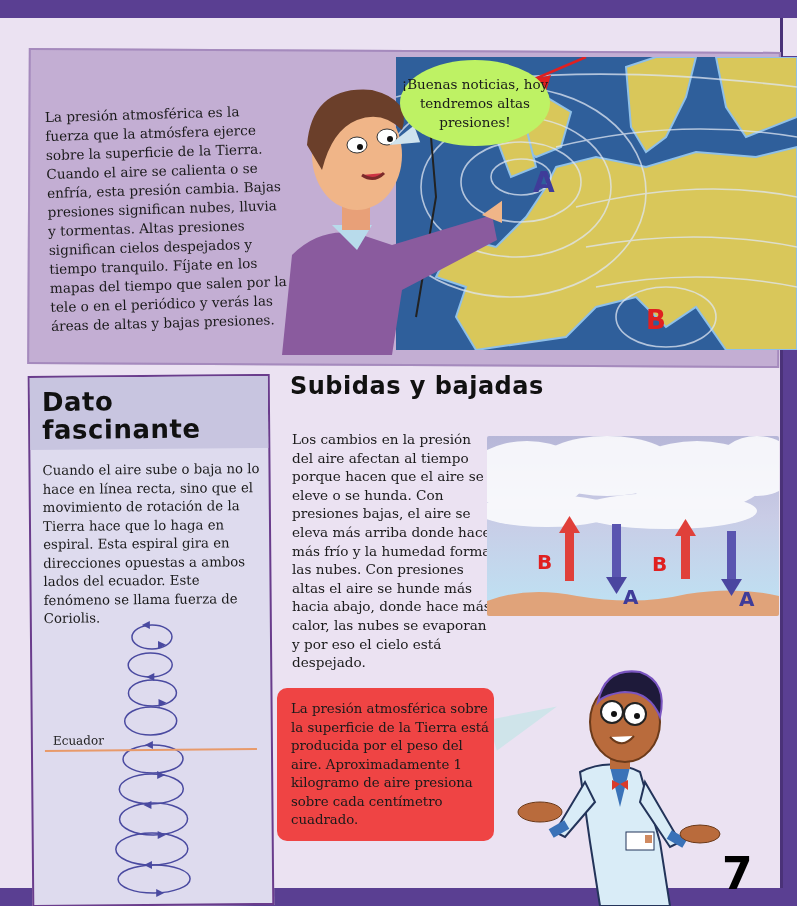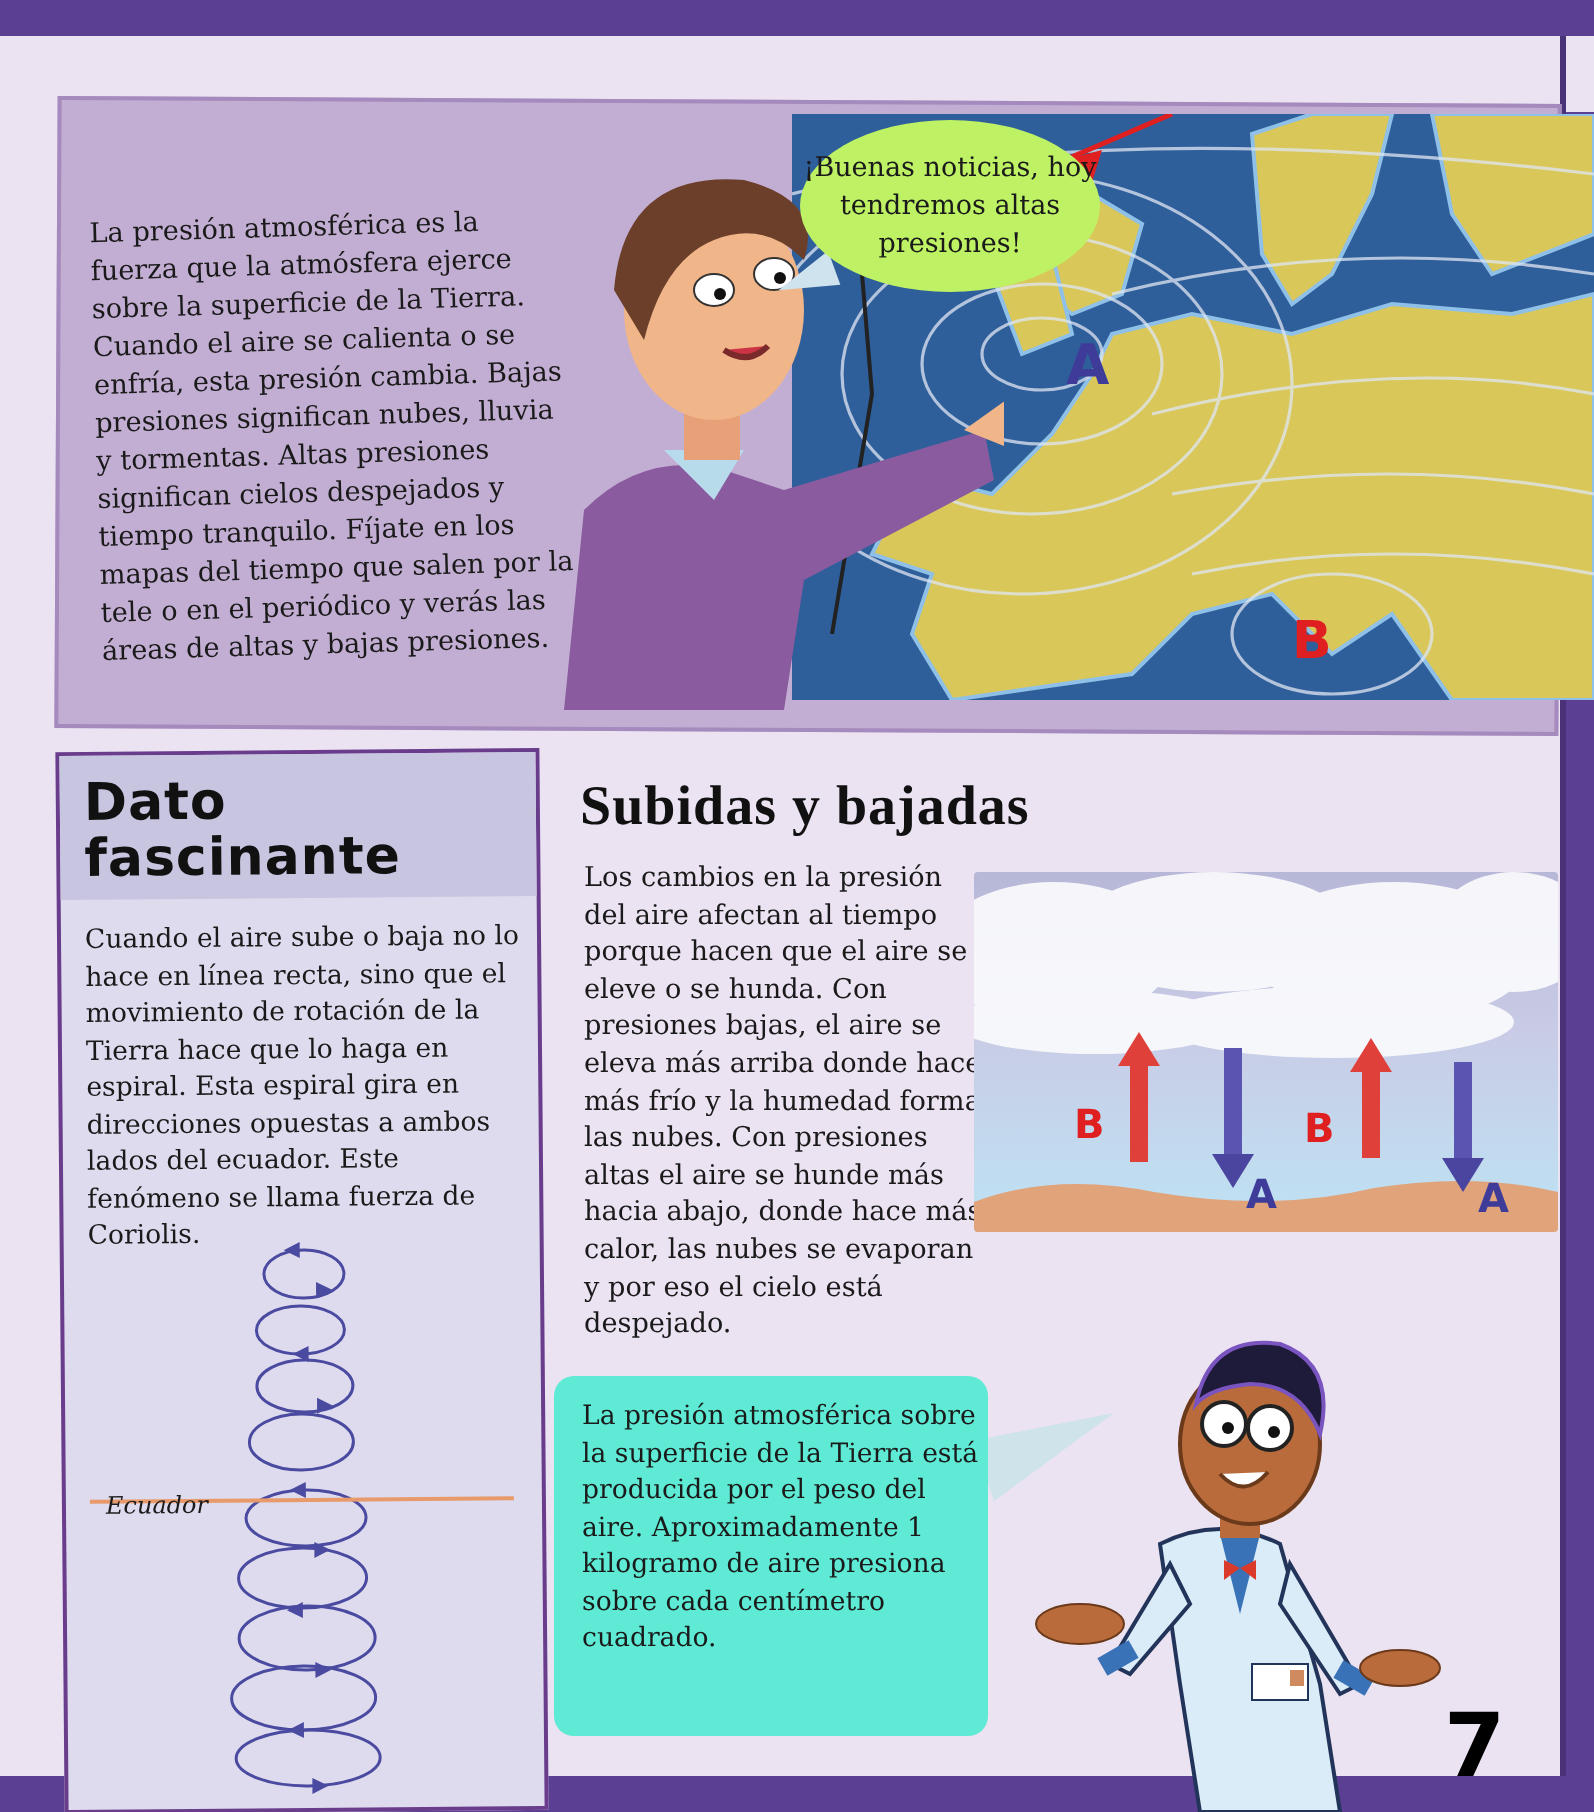--- a/index.html
+++ b/index.html
@@ -26,31 +26,31 @@
   .bubble1 { position: absolute; left: 400px; top: 60px; width: 150px; height: 86px; background: #bef264; border-radius: 50%; display:flex; align-items:center; justify-content:center; text-align:center; }
   .bubble1 span { font-size: 13.5px; line-height: 19px; color: #1a1a1a; }
   .bubble1-tail { position: absolute; left: 388px; top: 130px; width: 0; height: 0; border-top: 10px solid transparent; border-bottom: 8px solid transparent; border-right: 30px solid #cfe3ee; transform: rotate(-20deg); }
 
   
   .dato { position: absolute; left: 30px; top: 375px; width: 242px; height: 531px; background: #dedbee; border: 2px solid #6a3c8c; transform: rotate(-0.5deg); }
   .dato-head { position: absolute; left: 0; top: 0; width: 100%; height: 72px; background: #c8c5e0; }
   .dato .heading { position: absolute; left: 12px; top: 10px; font-size: 26px; line-height: 28px; }
   .dato .body-text { position: absolute; left: 12px; top: 84px; width: 226px; font-size: 13.3px; line-height: 18.5px; }
   .equator { position: absolute; left: 12px; top: 372px; width: 212px; height: 2px; background: #e89a6a; }
-  .equator-label { position: absolute; left: 20px; top: 356px; font-style: italic; font-size: 12px; color: #1a1a1a; margin-top: 12px; }
+  .equator-label { position: absolute; left: 20px; top: 356px; font-size: 12px; color: #1a1a1a; }
   .spiral { position: absolute; left: 70px; top: 240px; }
 
   
-  .subidas-title { position: absolute; left: 290px; top: 388px; font-size: 28px; font-family: Liberation Serif, serif; }
+  .subidas-title { position: absolute; left: 290px; top: 372px; font-size: 24px; }
   .subidas-text { position: absolute; left: 292px; top: 430px; width: 200px; font-size: 13.6px; line-height: 18.6px; }
   .sky { position: absolute; left: 487px; top: 436px; width: 292px; height: 180px; background: linear-gradient(#b7b7d8 0%, #c9cce6 45%, #bde3f4 100%); overflow: hidden; border-radius: 2px; }
   .sky svg { position: absolute; left: 0; top: 0; }
 
   
-  .fact { position: absolute; left: 277px; top: 688px; width: 217px; height: 180px; background: #5eead4; border-radius: 10px; }
+  .fact { position: absolute; left: 277px; top: 688px; width: 217px; height: 153px; background: #ef4444; border-radius: 10px; }
   .fact .body-text { position: absolute; left: 14px; top: 12px; width: 200px; font-size: 13.3px; line-height: 18.5px; }
   .fact-tail { position: absolute; left: 488px; top: 720px; width: 0; height: 0; border-top: 6px solid transparent; border-bottom: 26px solid transparent; border-left: 70px solid #cfe4ea; transform: rotate(-16deg); transform-origin: left top; }
 
   .scientist { position: absolute; left: 510px; top: 662px; }
 
   .page-number { position: absolute; left: 722px; top: 848px; font-family: "DejaVu Sans", sans-serif; font-weight: bold; font-size: 44px; color: #000; }
 </style>
 </head>
 <body>
 

